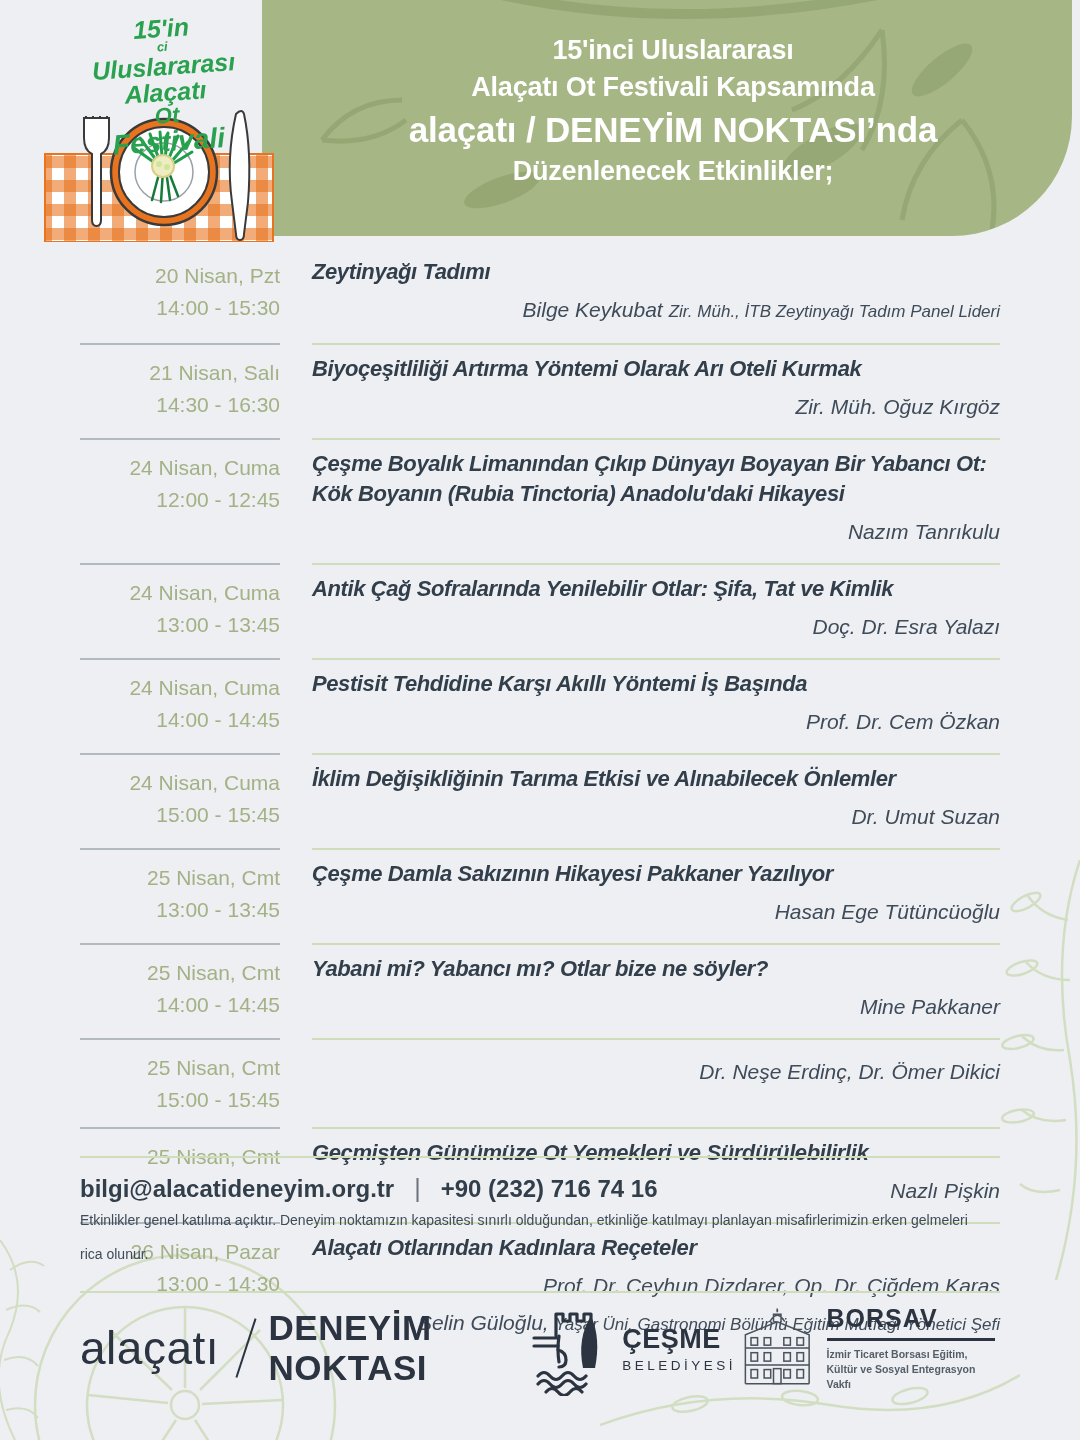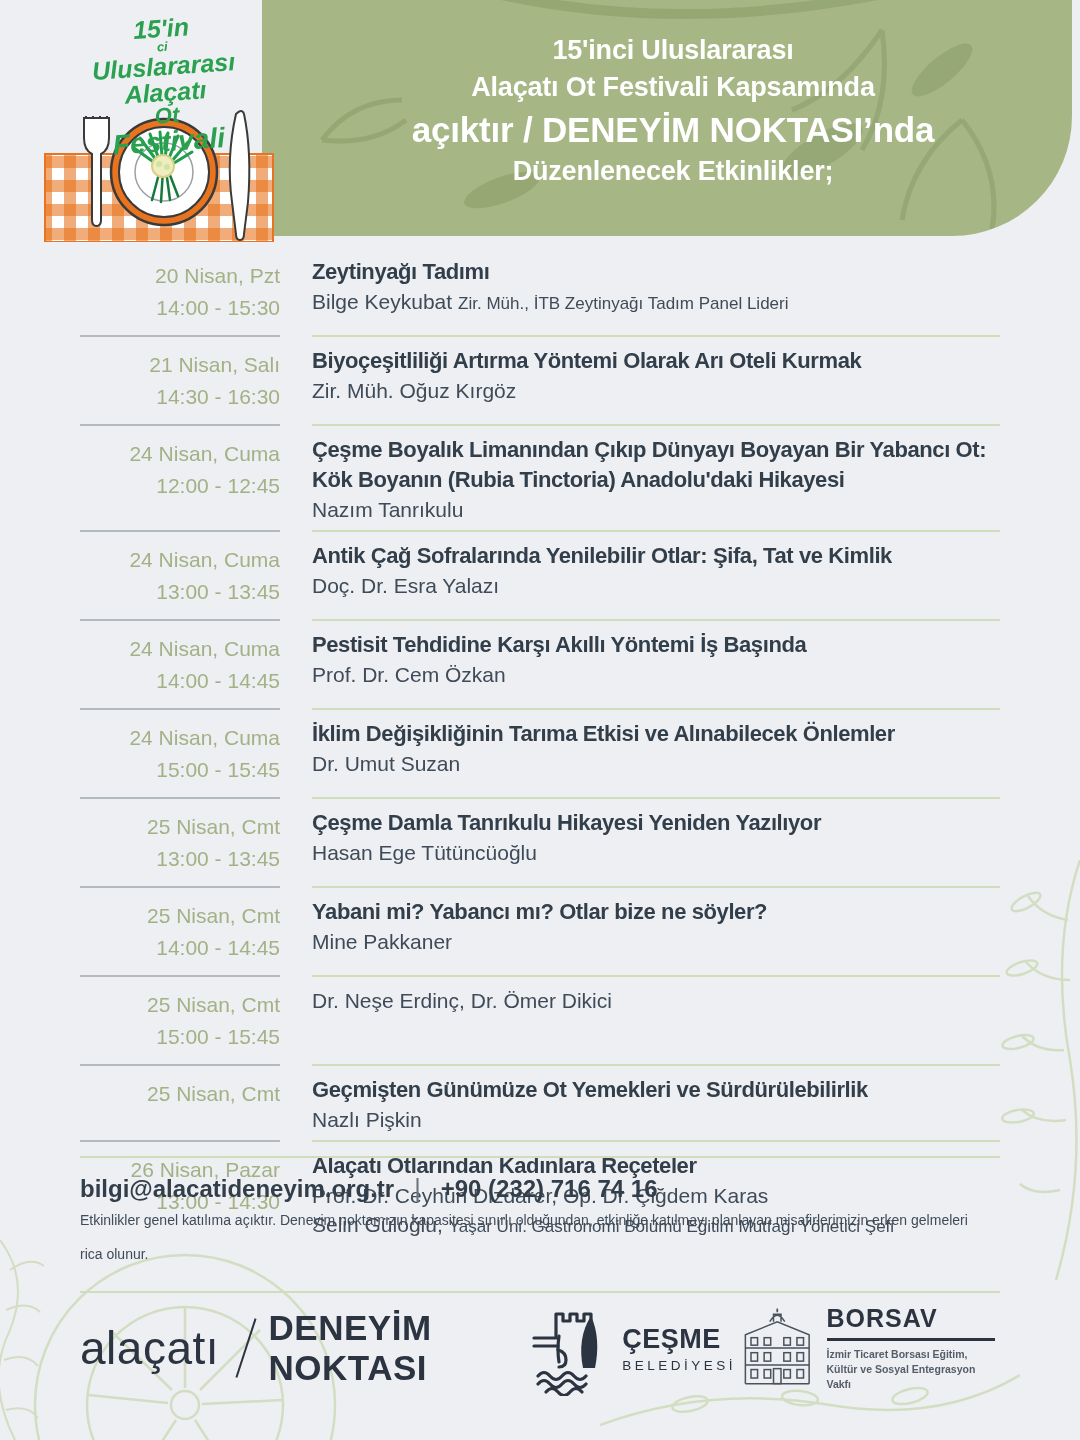--- a/index.html
+++ b/index.html
@@ -40,24 +40,24 @@
   .logo-art{position:absolute; left:0; bottom:-4px; z-index:1;}
 
   
   .events{position:absolute; top:248px; left:80px; width:920px;}
   .event-row{display:flex; column-gap:32px; padding-top:9px;}
   .event-when{
     flex:none; width:200px; text-align:right; color:var(--sage);
     font-size:21px; line-height:32px; padding-bottom:11px; padding-top:3px;
     border-bottom:2px solid var(--divider-gray);
   }
-  .event-info{flex:1; padding-bottom:6px; border-bottom:2px solid var(--divider-green);}
+  .event-info{flex:1; padding-bottom:17px; border-bottom:2px solid var(--divider-green);font-style:italic;}
   .event-row:last-child .event-when, .event-row:last-child .event-info{border-bottom:none;}
   .event-title{font-weight:bold; font-size:22px; line-height:30px; letter-spacing:-.4px; color:var(--ink);}
-  .speaker-line{font-size:21px; line-height:28px; color:var(--ink-soft); margin-top:1px;}
+  .speaker-line{font-size:21px; line-height:28px; color:var(--ink-soft); margin-top:9px;text-align:right;}
   .speaker-small{font-size:17px; margin-left:6px;}
 
   
   .contact{
     position:absolute; left:80px; width:920px; top:1156px;
     border-top:2px solid var(--divider-green); border-bottom:2px solid var(--divider-green);
     padding:16px 0 20px;
   }
   .contact-line{display:flex; align-items:baseline; column-gap:20px; font-size:24px; font-weight:bold; color:var(--ink);}
   .contact-sep{font-weight:normal; color:#6b747e; font-size:25px;}
@@ -164,21 +164,21 @@
         <path d="M620 30 q-40 60 -90 80 M620 30 q10 70 -20 120"></path>
         <path d="M700 120 q-50 40 -60 100 M700 120 q40 50 30 110"></path>
         <ellipse cx="560" cy="150" rx="46" ry="16" transform="rotate(-30 560 150)" fill="#6f844c" stroke="none"></ellipse>
         <ellipse cx="680" cy="70" rx="38" ry="13" transform="rotate(-40 680 70)" fill="#6f844c" stroke="none"></ellipse>
         <ellipse cx="240 " cy="190" rx="40" ry="13" transform="rotate(-20 240 190)" fill="#6f844c" stroke="none"></ellipse>
         <path d="M60 140 q30 -40 80 -40 M60 140 q50 6 84 -20"></path>
       </g>
     </svg>
     <div class="banner-line">15'inci Uluslararası</div>
     <div class="banner-line">Alaçatı Ot Festivali Kapsamında</div>
-    <div class="banner-line big">açıktır / DENEYİM NOKTASI’nda</div>
+    <div class="banner-line big">alaçatı / DENEYİM NOKTASI’nda</div>
     <div class="banner-line">Düzenlenecek Etkinlikler;</div>
   </div>
 
   <main class="events" id="events">
     <div class="event-row">
       <div class="event-when">
         <div class="event-date">20 Nisan, Pzt</div>
         <div class="event-time">14:00 - 15:30</div>
       </div>
       <div class="event-info">
@@ -253,21 +253,21 @@
           </div>
       </div>
     </div>
 
     <div class="event-row">
       <div class="event-when">
         <div class="event-date">25 Nisan, Cmt</div>
         <div class="event-time">13:00 - 13:45</div>
       </div>
       <div class="event-info">
-        <div class="event-title">Çeşme Damla Tanrıkulu Hikayesi Yeniden Yazılıyor</div>
+        <div class="event-title">Çeşme Damla Sakızının Hikayesi Pakkaner Yazılıyor</div>
         <div class="event-speakers">
             <div class="speaker-line"><span class="speaker-main">Hasan Ege Tütüncüoğlu</span></div>
           </div>
       </div>
     </div>
 
     <div class="event-row">
       <div class="event-when">
         <div class="event-date">25 Nisan, Cmt</div>
         <div class="event-time">14:00 - 14:45</div>

